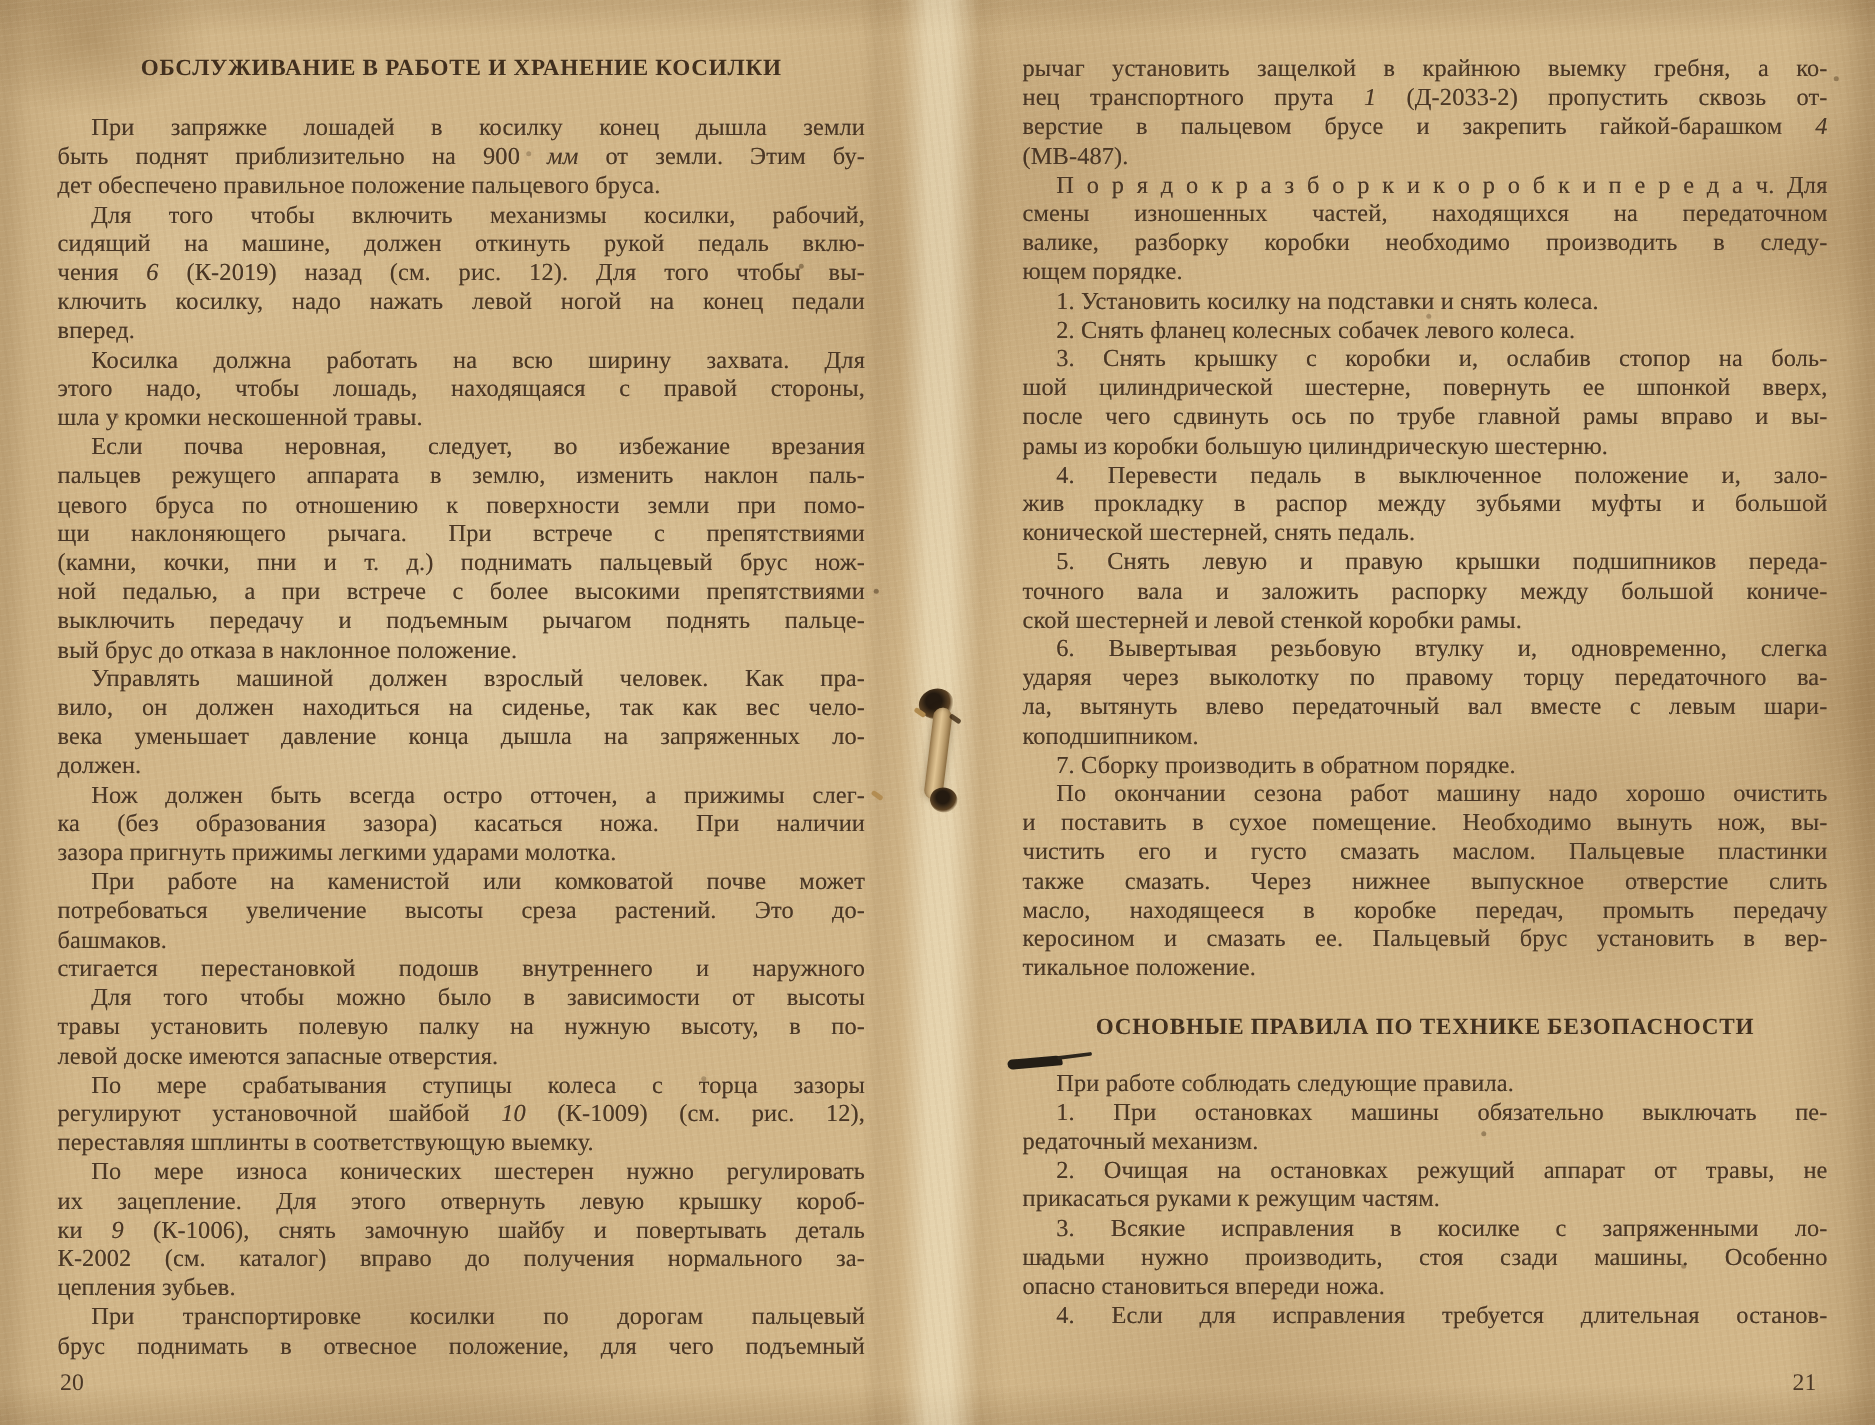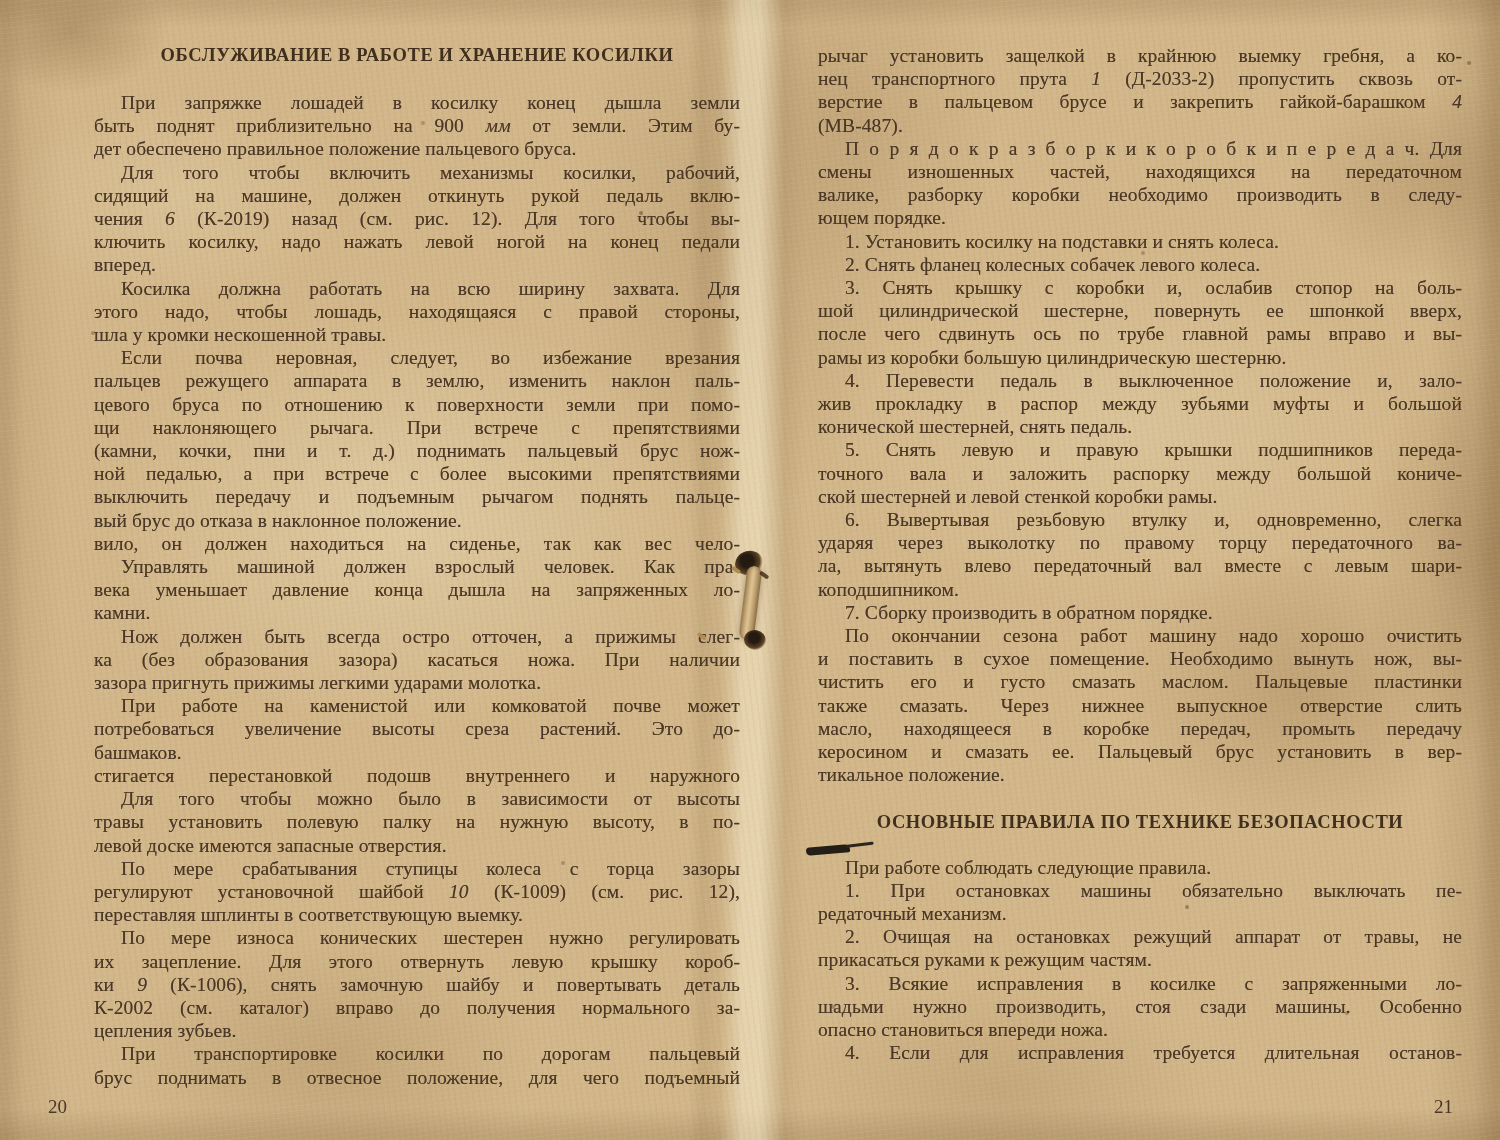--- a/index.html
+++ b/index.html
@@ -34,21 +34,21 @@
     font-family:"Liberation Serif","DejaVu Serif",serif;
     color:#4a3726;
   }
   .book::before{ 
     content:"";position:absolute;inset:0;pointer-events:none;
     background:
       repeating-linear-gradient(83deg, rgba(120,85,45,.045) 0 2px, rgba(0,0,0,0) 2px 6px),
       repeating-linear-gradient(-7deg, rgba(255,248,225,.05) 0 1px, rgba(0,0,0,0) 1px 5px);
   }
   .page-content{position:absolute;font-size:19.5px;line-height:23.2px;letter-spacing:.1px;}
-  .content-left{left:46px;top:44px;width:646px;margin-left:48px;}
+  .content-left{left:46px;top:44px;width:646px;}
   .content-right{left:818px;top:44px;width:644px;}
   .page-heading{
     text-align:center;font-weight:bold;font-size:18.5px;letter-spacing:.6px;
     color:#412f1e;line-height:23px;margin:0 0 24px 0;
   }
   .safety-heading{margin:24px 0 22px 0;}
   .line{
     text-align:justify;text-align-last:justify;
     text-shadow:0 0 .5px rgba(74,55,38,.55);
   }
@@ -109,24 +109,24 @@
         <div class="line">этого надо, чтобы лошадь, находящаяся с правой стороны,</div>
         <div class="line end">шла у кромки нескошенной травы.</div>
         <div class="line indent">Если почва неровная, следует, во избежание врезания</div>
         <div class="line">пальцев режущего аппарата в землю, изменить наклон паль-</div>
         <div class="line">цевого бруса по отношению к поверхности земли при помо-</div>
         <div class="line">щи наклоняющего рычага. При встрече с препятствиями</div>
         <div class="line">(камни, кочки, пни и т. д.) поднимать пальцевый брус нож-</div>
         <div class="line">ной педалью, а при встрече с более высокими препятствиями</div>
         <div class="line">выключить передачу и подъемным рычагом поднять пальце-</div>
         <div class="line end">вый брус до отказа в наклонное положение.</div>
+        <div class="line indent">Управлять машиной должен взрослый человек. Как пра-</div>
         <div class="line">вило, он должен находиться на сиденье, так как вес чело-</div>
-        <div class="line indent">Управлять машиной должен взрослый человек. Как пра-</div>
         <div class="line">века уменьшает давление конца дышла на запряженных ло-</div>
-        <div class="line end">камни.</div>
+        <div class="line end">должен.</div>
         <div class="line indent">Нож должен быть всегда остро отточен, а прижимы слег-</div>
         <div class="line">ка (без образования зазора) касаться ножа. При наличии</div>
         <div class="line end">зазора пригнуть прижимы легкими ударами молотка.</div>
         <div class="line indent">При работе на каменистой или комковатой почве может</div>
         <div class="line">потребоваться увеличение высоты среза растений. Это до-</div>
         <div class="line end">башмаков.</div>
         <div class="line">стигается перестановкой подошв внутреннего и наружного</div>
         <div class="line indent">Для того чтобы можно было в зависимости от высоты</div>
         <div class="line">травы установить полевую палку на нужную высоту, в по-</div>
         <div class="line end">левой доске имеются запасные отверстия.</div>

